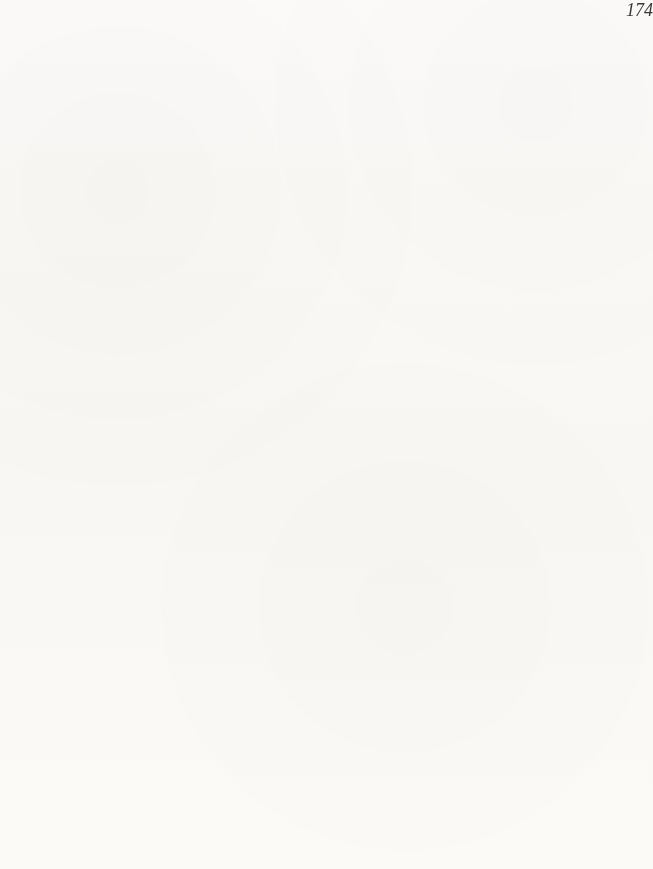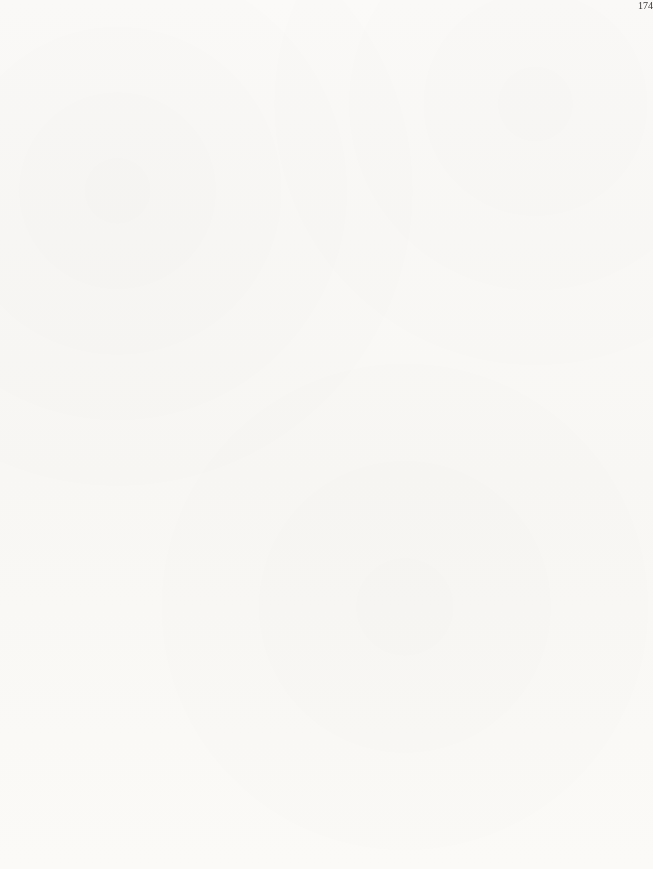--- a/index.html
+++ b/index.html
@@ -125,24 +125,25 @@
     flex: 1 1 auto;
     overflow: hidden;
     margin: 0 7px;
     color: #8e8a85;
     font-size: 13px;
     letter-spacing: 1.9px;
     transform: translateY(-2px);
   }
   .answers-row .page {
     flex: 0 0 auto;
-    font-size: 10px;
+    font-size: 18px;
     color: #3a3836;
     min-width: 26px;
     text-align: right;
+    font-style: italic;
   }
 </style>
 </head>
 <body>
 
 <div class="page"></div>
 
 <div class="content">
 
   <h1 class="doc-title">Оглавление</h1>

